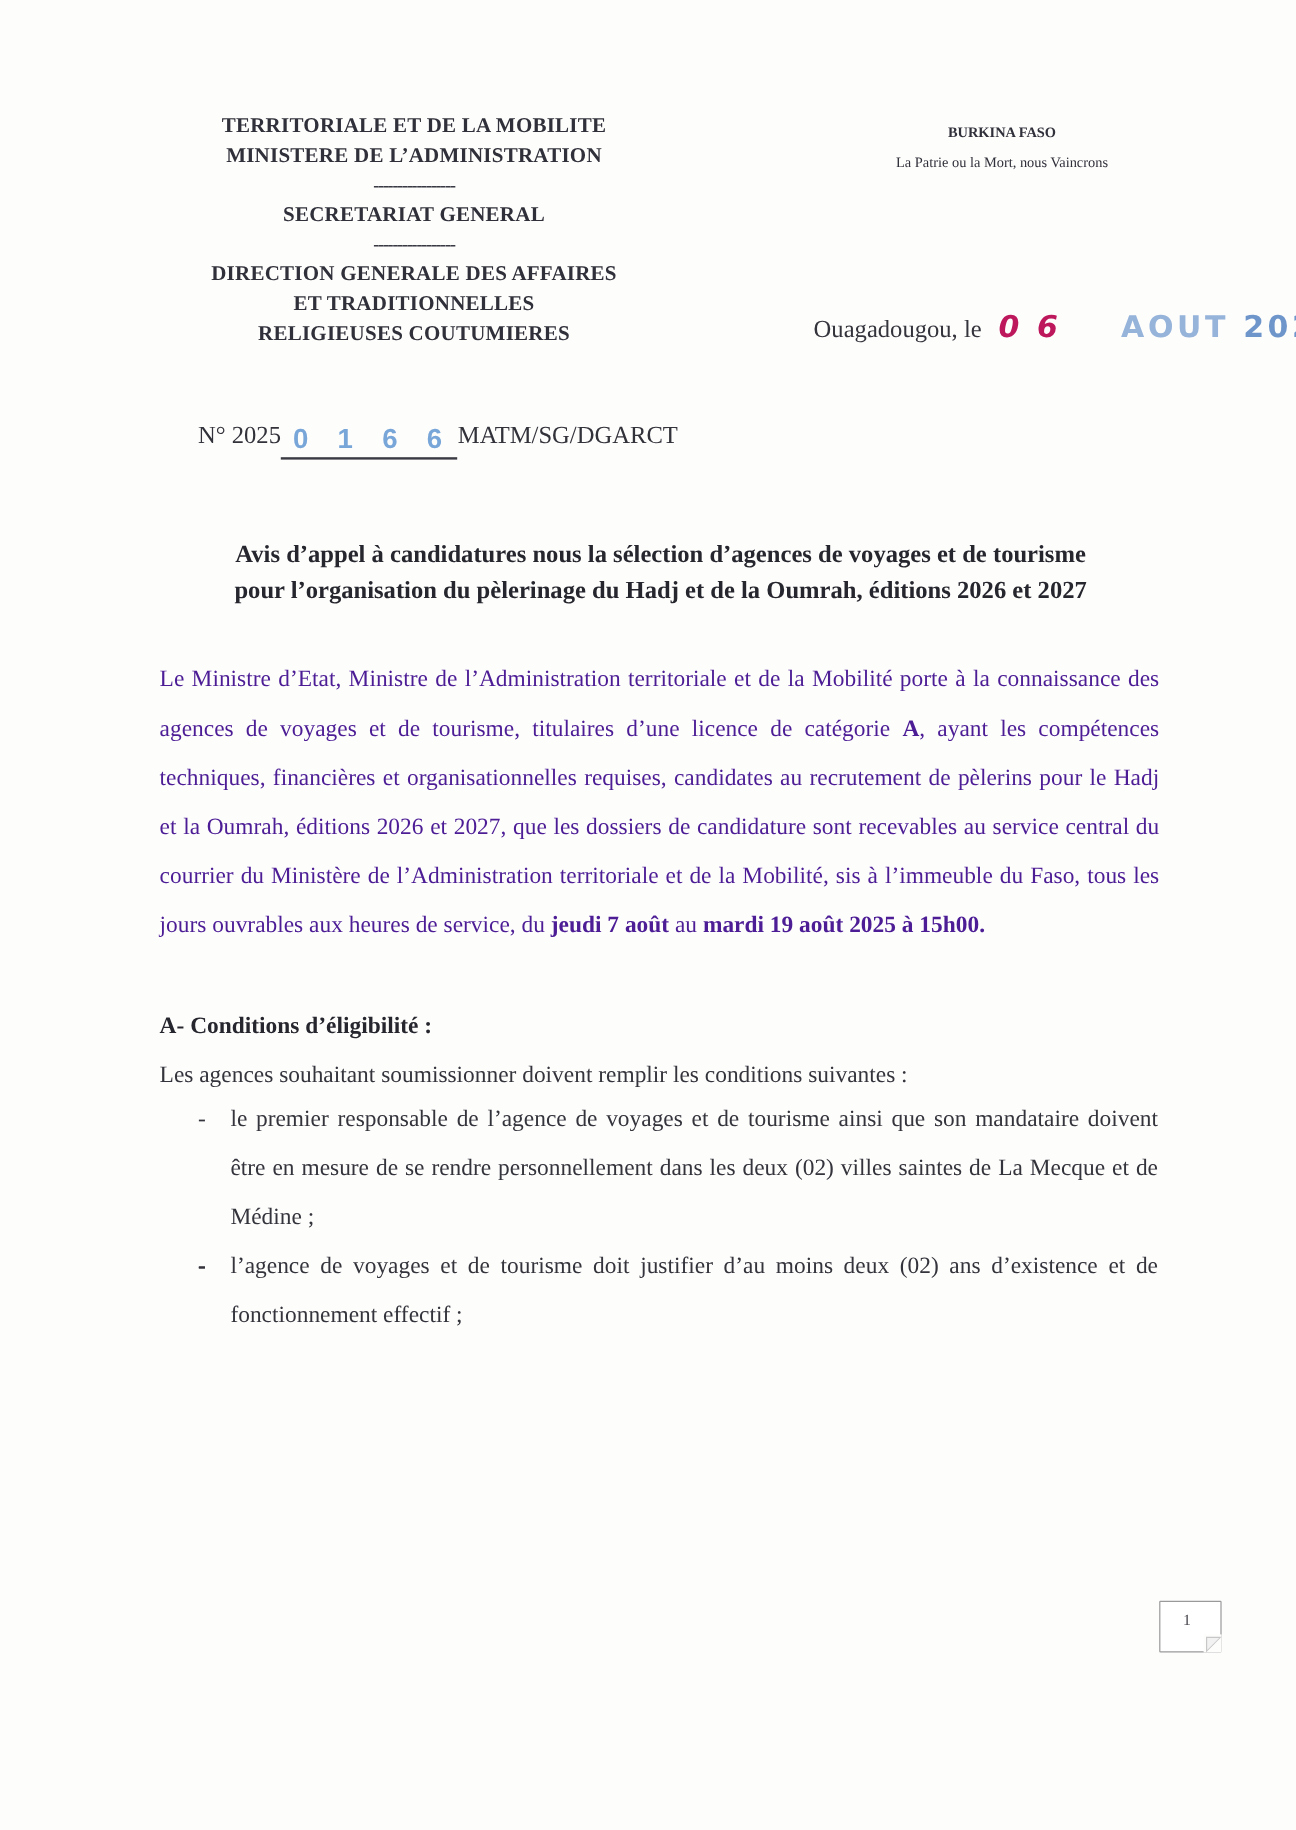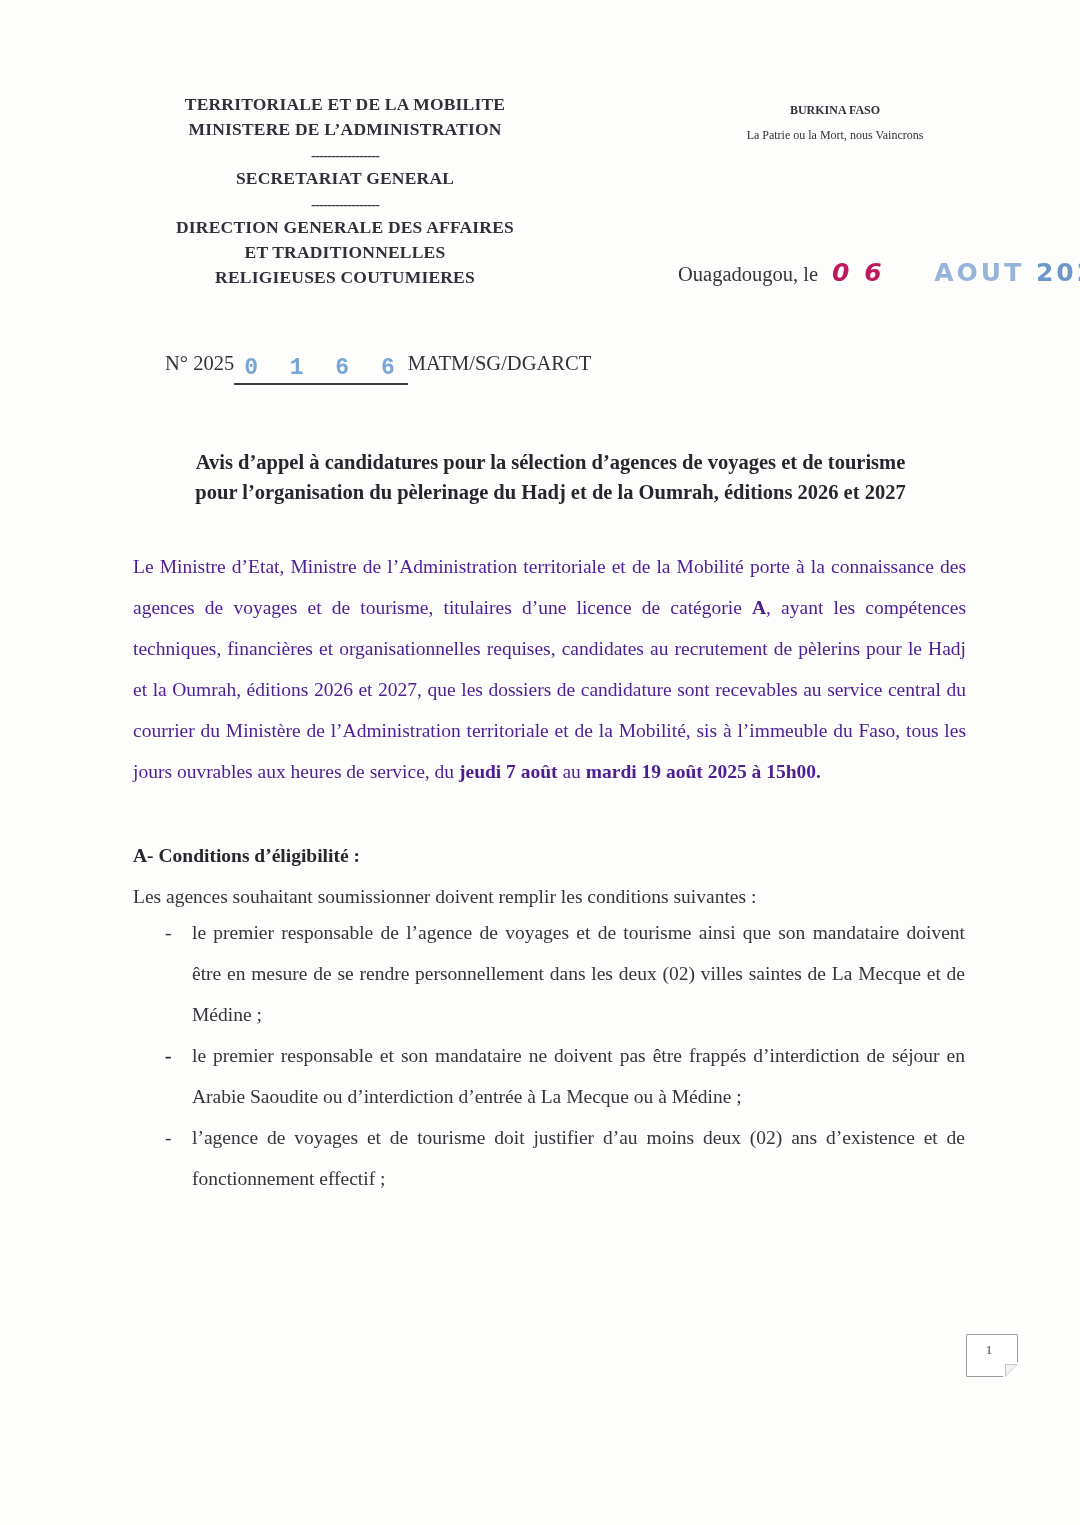--- a/index.html
+++ b/index.html
@@ -43,21 +43,21 @@
   .stamp .month{color:#96b3da;margin-left:38px;}
   .stamp .year{color:#6f96cb;}
   
   .refline{
     position:absolute;left:165px;top:352px;font-size:20.5px;color:#32323a;
     white-space:nowrap;
   }
   .ref-blank{
     display:inline-block;min-width:118px;text-align:center;
     border-bottom:2px solid #3a3a42;
-    font-family:Liberation Mono, monospace;font-weight:bold;
+    font-family:Liberation Sans, sans-serif;font-weight:bold;
     font-size:23px;letter-spacing:9px;color:#79a6d8;
     padding:0 4px 2px 10px;vertical-align:-4px;
   }
   
   .doc-title{
     position:absolute;left:128px;top:447px;width:845px;
     text-align:center;font-weight:bold;font-size:20.5px;line-height:30px;
     color:#26262e;
   }
   
@@ -136,33 +136,33 @@
 
   <div class="dateline">
     <span>Ouagadougou, le</span><span class="stamp"><span class="day">0 6</span> <span class="month">AOUT</span> <span class="year">2025</span></span>
   </div>
 
   <div class="refline">
     <span>N° 2025</span><span class="ref-blank">0 1 6 6</span><span>MATM/SG/DGARCT</span>
   </div>
 
   <div class="doc-title">
-    <div>Avis d’appel à candidatures pour la sélection d’agences de voyages et de tourisme</div>
+    <div>Avis d’appel à candidatures nous la sélection d’agences de voyages et de tourisme</div>
     <div>pour l’organisation du pèlerinage du Hadj et de la Oumrah, éditions 2026 et 2027</div>
   </div>
 
   <p class="body-par"><span>Le Ministre d’Etat, Ministre de l’Administration territoriale et de la Mobilité porte à la connaissance des agences de voyages et de tourisme, titulaires d’une licence de catégorie </span><b>A</b><span>, ayant les compétences techniques, financières et organisationnelles requises, candidates au recrutement de pèlerins pour le Hadj et la Oumrah, éditions 2026 et 2027, que les dossiers de candidature sont recevables au service central du courrier du Ministère de l’Administration territoriale et de la Mobilité, sis à l’immeuble du Faso, tous les jours ouvrables aux heures de service, du </span><b>jeudi 7 août</b><span> au </span><b>mardi 19 août 2025 à 15h00.</b></p>
 
   <div class="cond-heading">A- Conditions d’éligibilité :</div>
   <div class="cond-intro">Les agences souhaitant soumissionner doivent remplir les conditions suivantes :</div>
 
   <ul class="cond-list">
     <li><span class="dash">-</span><span>le premier responsable de l’agence de voyages et de tourisme ainsi que son mandataire doivent être en mesure de  se rendre personnellement dans les deux (02) villes saintes de La Mecque et de Médine ;</span></li>
     <li><span class="dash">-</span></li>
-    <li><span class="dash">-</span><span> le premier responsable et son mandataire ne doivent pas être frappés d’interdiction de séjour en Arabie Saoudite ou d’interdiction d’entrée à La Mecque ou à Médine ;</span></li>
+    <li><span class="dash">-</span></li>
     <li><span class="dash">-</span><span>l’agence de voyages et de tourisme doit justifier d’au moins deux (02) ans d’existence et de fonctionnement effectif ;</span></li>
   </ul>
 
   <div class="page-badge">
     <span class="num">1</span>
     <span class="flap-inner"></span>
   </div>
 
 </div>
 

